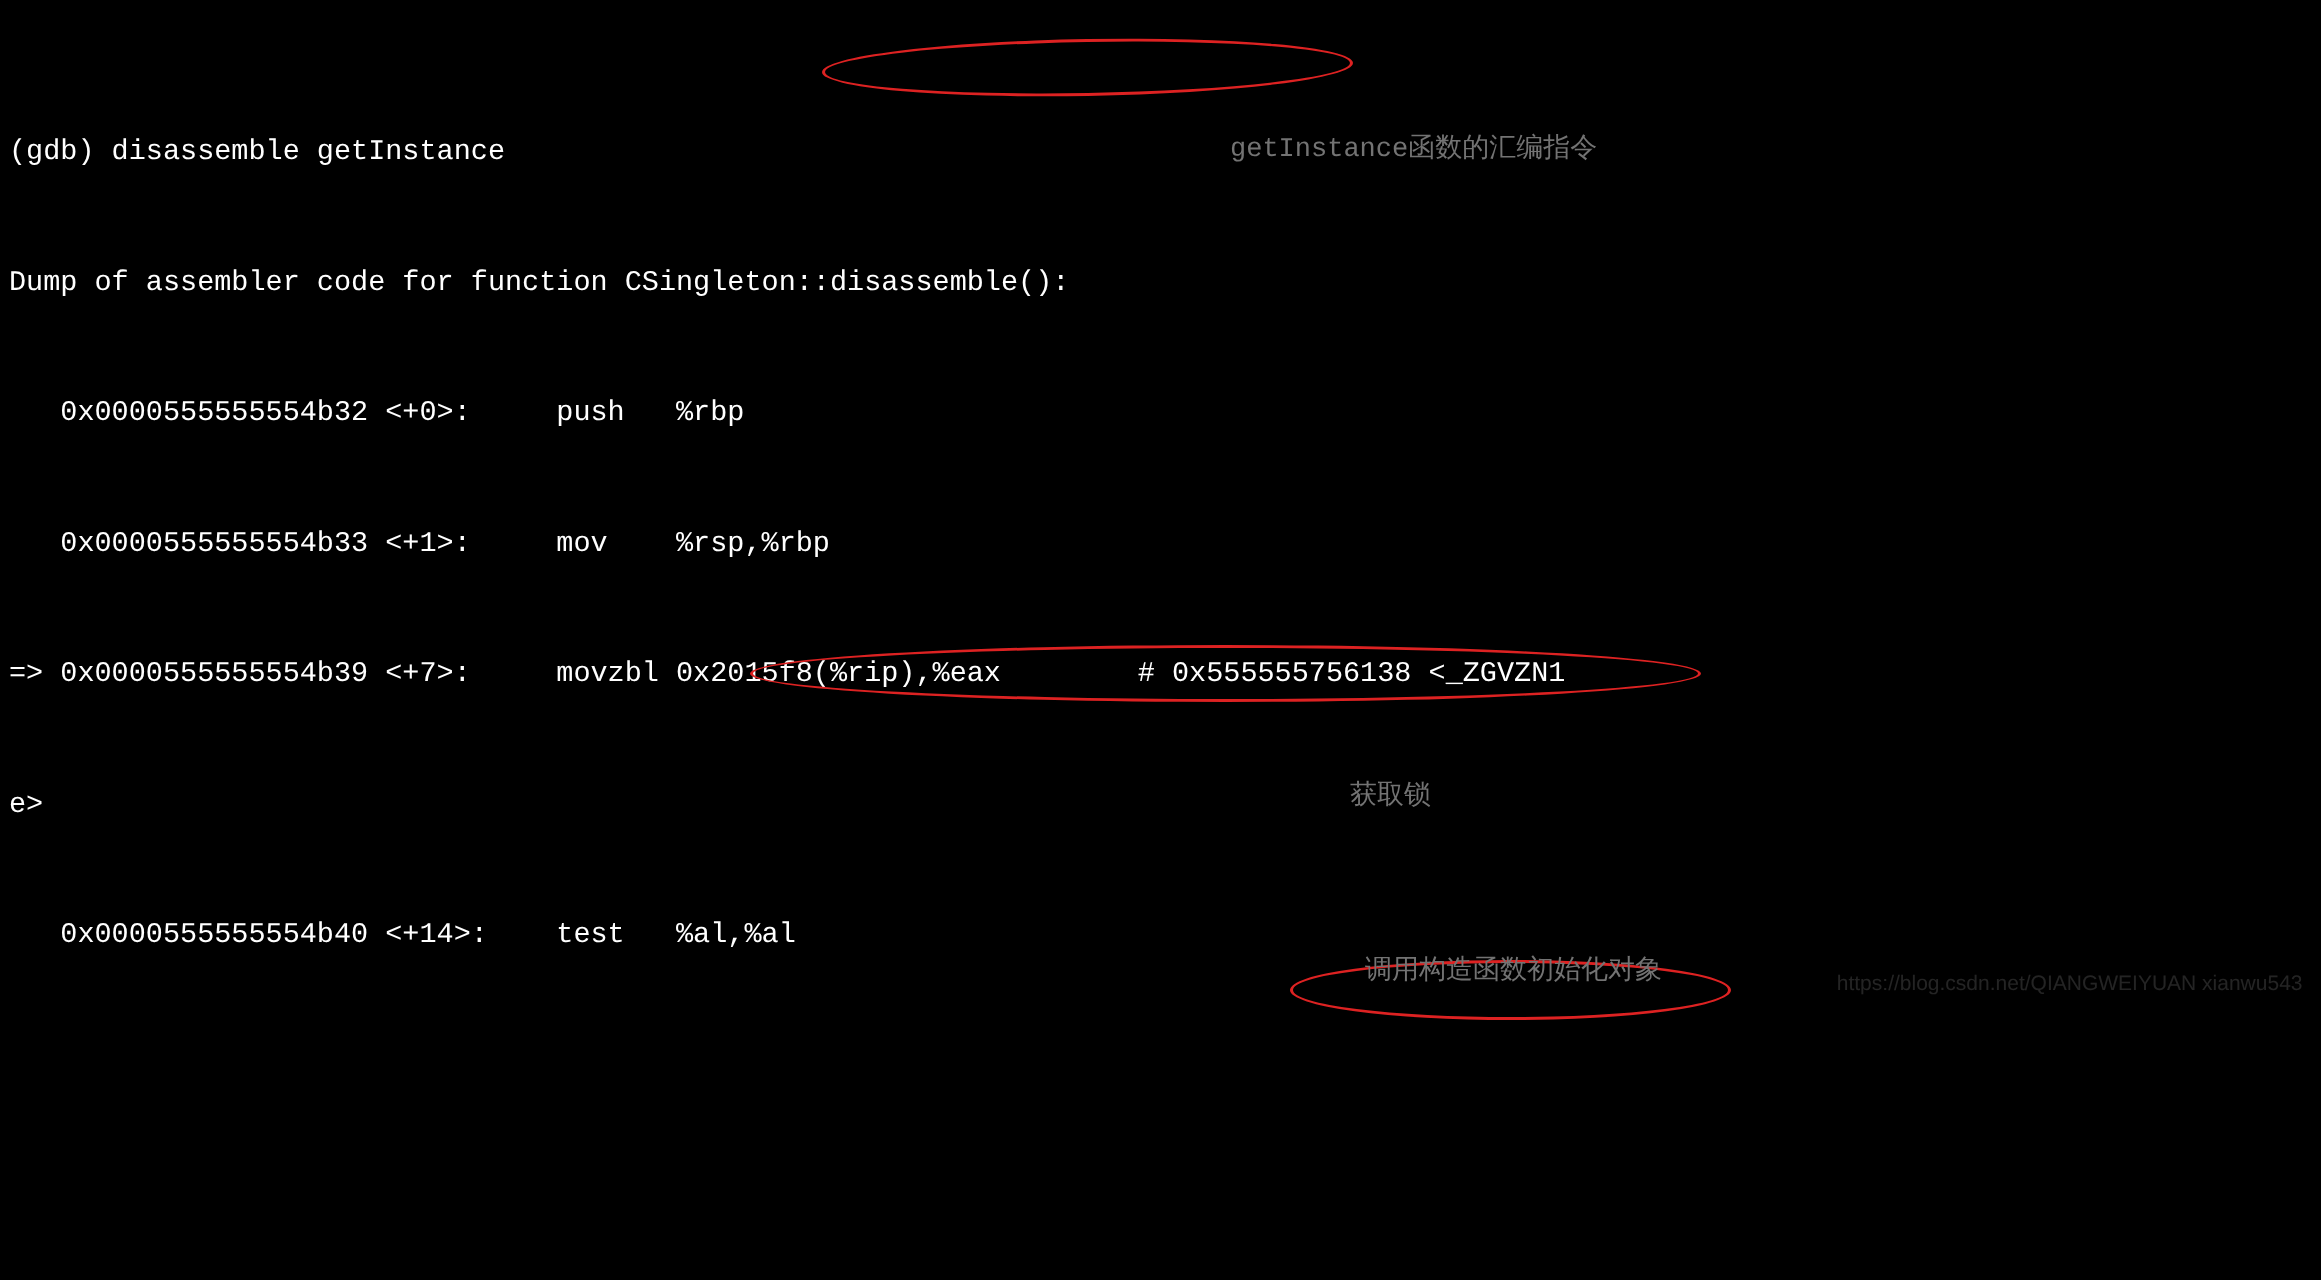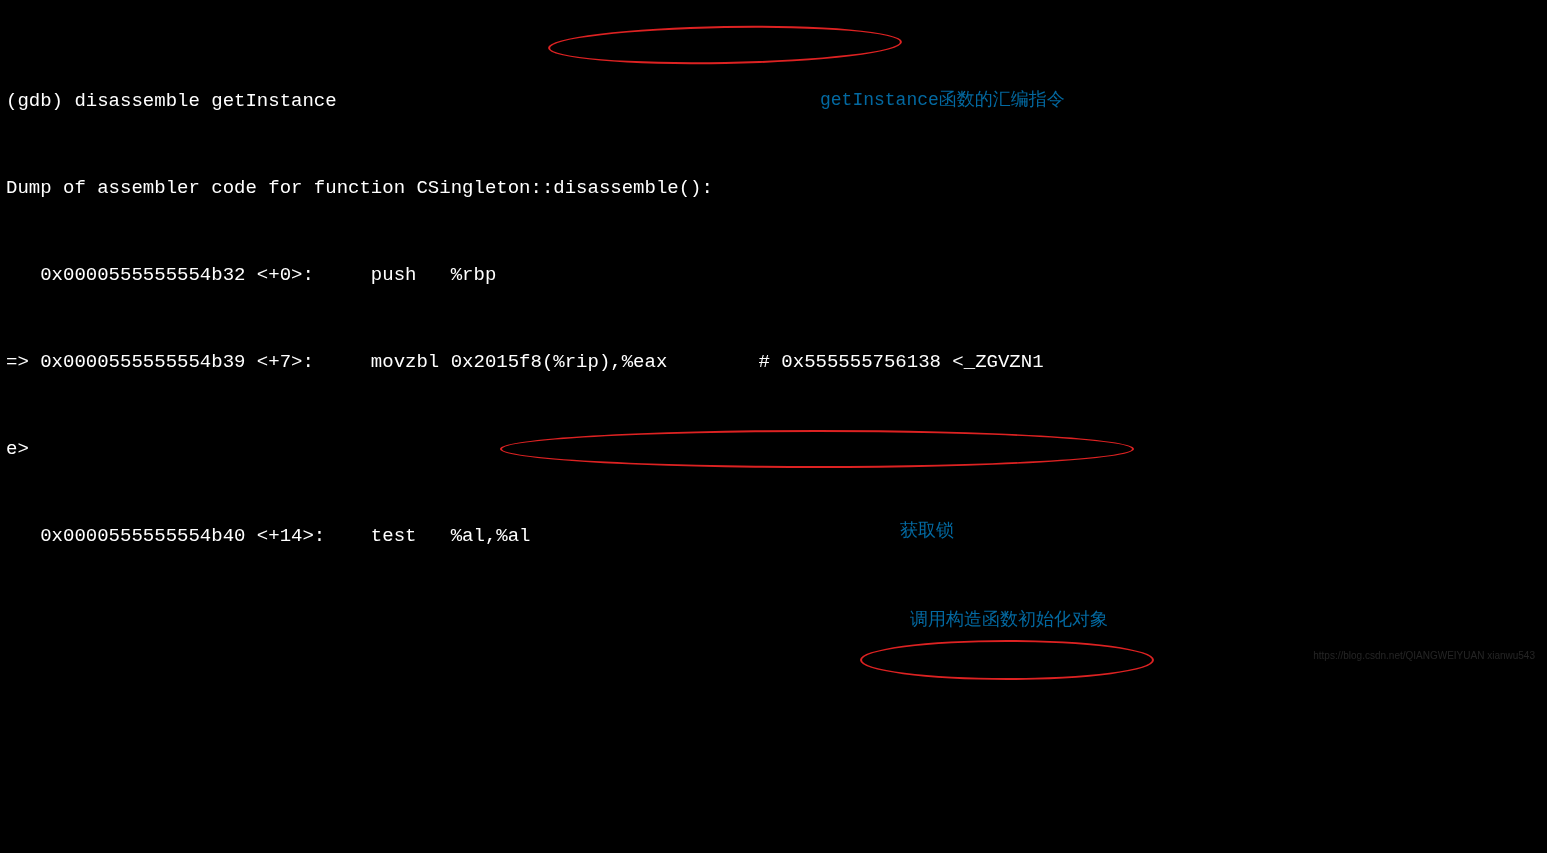--- a/index.html
+++ b/index.html
@@ -19,50 +19,51 @@
     width: 1547px;
     height: 680px;
     box-sizing: border-box;
   }
   .line {
     display: block;
     white-space: pre;
   }
   .annotation {
     position: absolute;
-    color: #0369a1;
+    color: #737373;
     font-family: "SimSun", "Courier New", monospace;
     font-size: 18px;
     pointer-events: none;
   }
   .ellipse {
     position: absolute;
     border: 2px solid #dd2222;
     border-radius: 50%;
     pointer-events: none;
   }
   .watermark {
     position: absolute;
     right: 12px;
     bottom: 10px;
     color: rgba(200,200,200,0.18);
     font-family: Arial, sans-serif;
-    font-size: 10px;
+    font-size: 14px;
     pointer-events: none;
     white-space: pre;
   }
 </style>
 </head>
 <body>
 
 <div class="terminal">
 
   <span class="line">(gdb) disassemble getInstance</span>
   <span class="line">Dump of assembler code for function CSingleton::disassemble():</span>
   <span class="line">   0x0000555555554b32 &lt;+0&gt;:     push   %rbp</span>
+  <span class="line">   0x0000555555554b33 &lt;+1&gt;:     mov    %rsp,%rbp</span>
   <span class="line">=&gt; 0x0000555555554b39 &lt;+7&gt;:     movzbl 0x2015f8(%rip),%eax        # 0x555555756138 &lt;_ZGVZN1</span>
   <span class="line">e&gt;</span>
   <span class="line">   0x0000555555554b40 &lt;+14&gt;:    test   %al,%al</span>
   
   
   
   
   
   
   
@@ -85,18 +86,18 @@
 
   <div class="ellipse" style="left:860px; top:640px; width:290px; height:36px;"></div>
 
   <div class="ellipse" style="left:860px; top:730px; width:310px; height:34px;"></div>
 
   
   <div class="annotation" style="left:820px; top:86px;">getInstance函数的汇编指令</div>
 
   <div class="annotation" style="left:900px; top:486px;margin-top:31px;">获取锁</div>
 
-  <div class="annotation" style="left:910px; top:606px;">调用构造函数初始化对象</div>
+  <div class="annotation" style="left:910px; top:634px;">调用构造函数初始化对象</div>
 
   <div class="annotation" style="left:1200px; top:726px;">释放锁</div>
 
   <div class="watermark">https://blog.csdn.net/QIANGWEIYUAN xianwu543</div>
 </div>
 
 </body></html>

